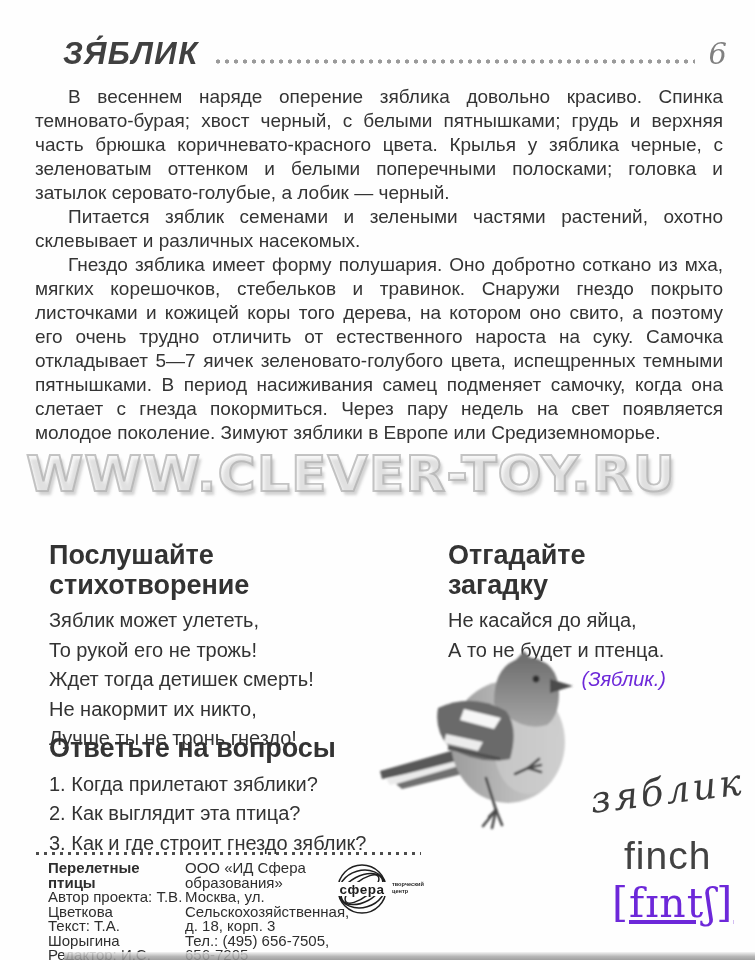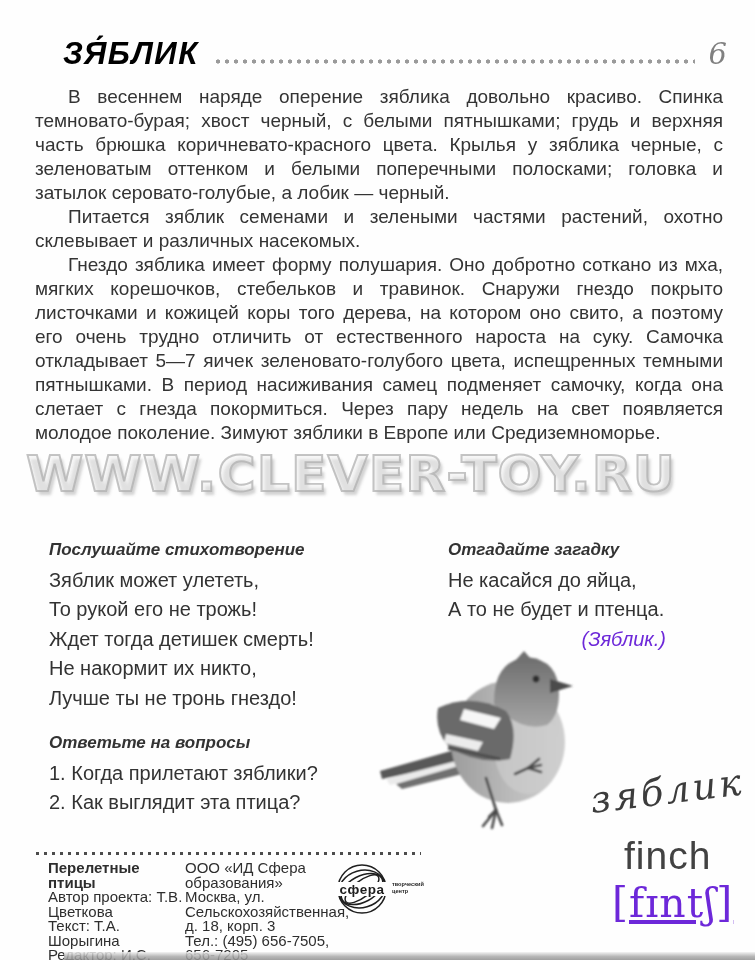--- a/index.html
+++ b/index.html
@@ -12,21 +12,21 @@
     color:#3a3a3a;
     overflow:hidden;
   }
   
   .hdr{
     position:absolute;left:63px;top:38px;right:28px;
     display:flex;align-items:flex-end;
   }
   .title{
     font-size:31px;font-weight:bold;font-style:italic;
-    color:#000000;letter-spacing:1.5px;line-height:1;
+    color:#404040;letter-spacing:1.5px;line-height:1;
     white-space:nowrap;
   }
   .leader{
     flex:1;height:5px;margin:0 14px 5px 16px;
     background-image:radial-gradient(circle 2px at 3px 2.5px,#9a9a9a 1.9px,transparent 2.3px);
     background-size:9px 5px;background-repeat:repeat-x;
   }
   .pageno{
     font-family:"DejaVu Serif",serif;font-style:italic;
     font-size:29px;color:#808080;line-height:1;padding-bottom:0px;
@@ -45,21 +45,21 @@
     font-family:"DejaVu Sans",sans-serif;
     font-size:52px;font-weight:bold;letter-spacing:1px;
     color:rgba(240,240,240,0.45);
     -webkit-text-stroke:2px rgba(176,176,176,0.75);
     text-shadow:3px 4px 3px rgba(110,110,110,0.30);
     white-space:nowrap;pointer-events:none;
     transform:scaleY(0.96);
   }
   
   .sec-heading{
-    font-size:17px;font-weight:bold;font-style:italic;
+    font-size:27px;font-weight:bold;
     color:#333;margin:0 0 6px 0;line-height:1.1;
   }
   .poem{position:absolute;left:49px;top:541px;width:360px;}
   .poem-line,.riddle-line,.question-line{
     font-size:20px;line-height:29.5px;color:#333;
   }
   .riddle{position:absolute;left:448px;top:541px;width:240px;}
   .riddle-answer{
     font-size:20px;line-height:29.5px;font-style:italic;color:#6d28d9;
     text-align:right;width:218px;
@@ -137,20 +137,21 @@
     <h2 class="sec-heading">Отгадайте загадку</h2>
     <div class="riddle-line">Не касайся до яйца,</div>
     <div class="riddle-line">А то не будет и птенца.</div>
     <div class="riddle-answer">(Зяблик.)</div>
   </section>
 
   <section class="questions">
     <h2 class="sec-heading">Ответьте на вопросы</h2>
     <div class="question-line">1.  Когда прилетают зяблики?</div>
     <div class="question-line">2.  Как выглядит эта птица?</div>
+    <div class="question-line">3.  Как и где строит гнездо зяблик?</div>
   </section>
 
   <svg class="bird" viewBox="0 0 205 205" aria-hidden="true">
     <defs>
       <linearGradient id="bodyG" x1="0" y1="0" x2="1" y2="0">
         <stop offset="0" stop-color="#9c9c9c"></stop>
         <stop offset="0.55" stop-color="#bcbcbc"></stop>
         <stop offset="1" stop-color="#d0d0d0"></stop>
       </linearGradient>
       <linearGradient id="headG" x1="0" y1="0" x2="0" y2="1">

